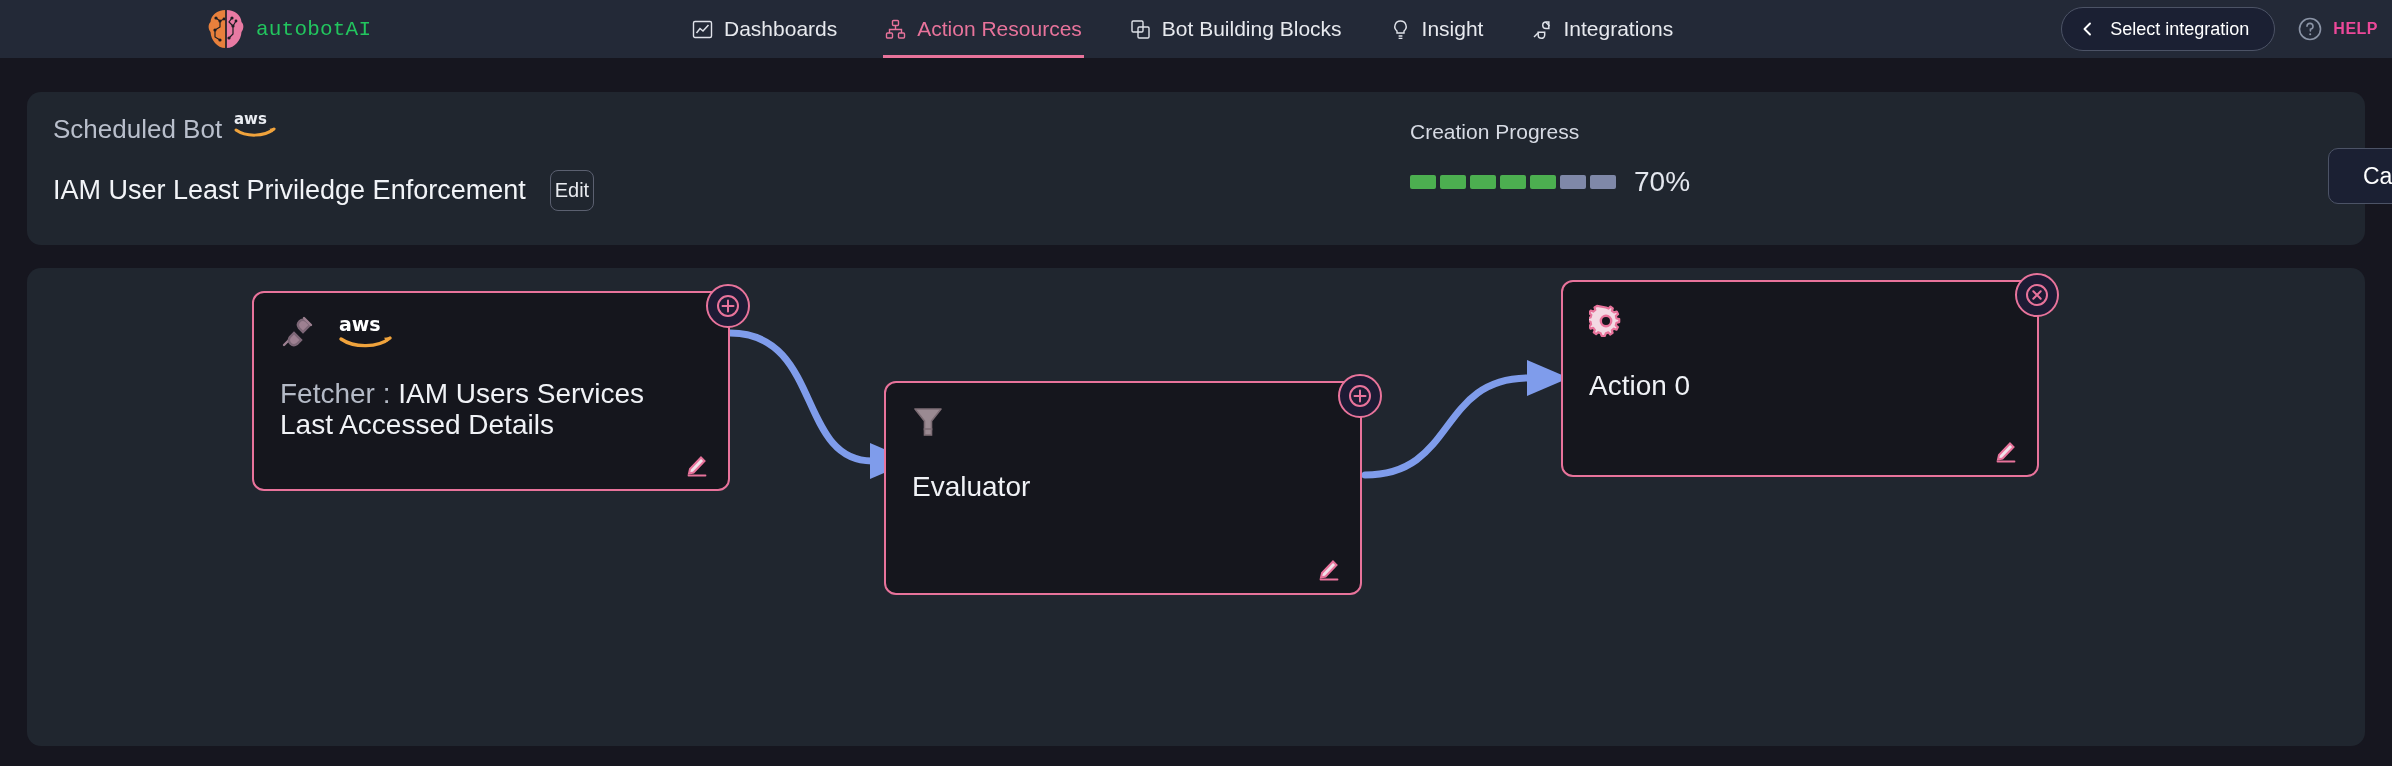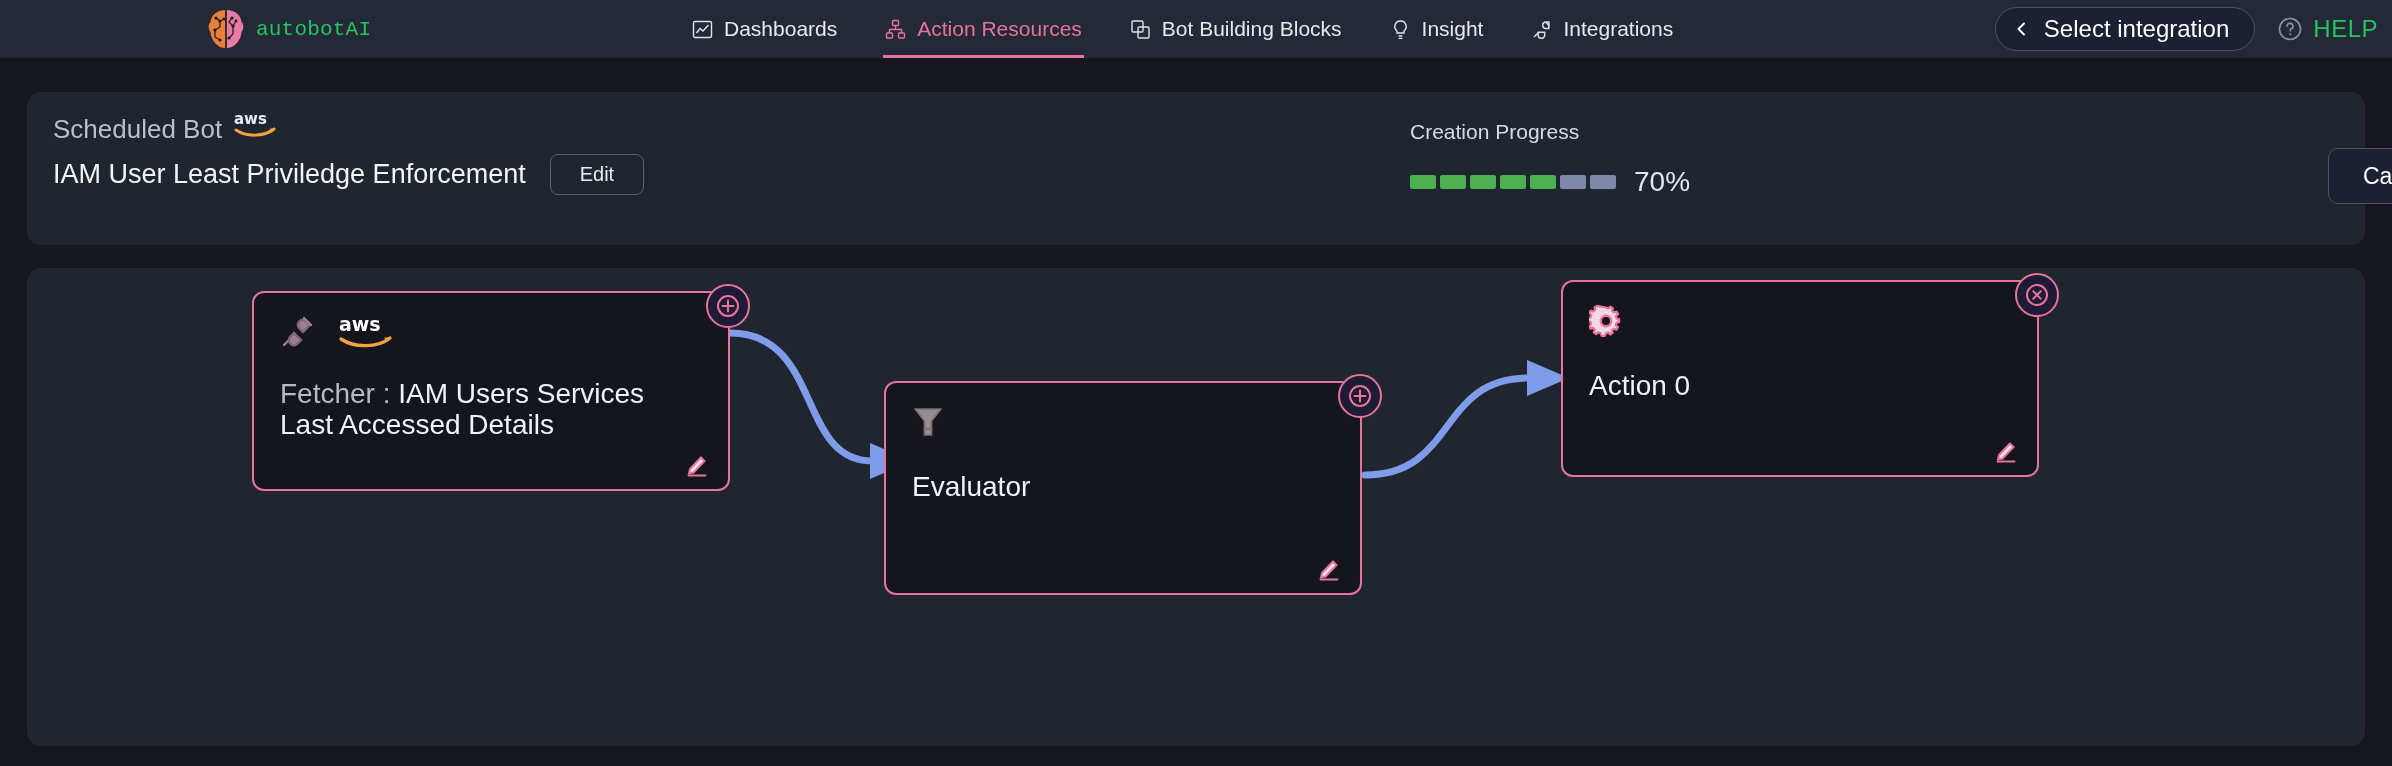--- a/index.html
+++ b/index.html
@@ -44,51 +44,51 @@
   }
 
   .topbar-right {
     position: absolute; right: 0; top: 0; height: 58px;
     display: flex; align-items: center; gap: 22px; padding-right: 10px;
   }
   .select-integration {
     display: flex; align-items: center; gap: 14px;
     height: 44px; padding: 0 25px 0 18px;
     border: 1px solid #4c5366; border-radius: 22px;
-    background: #1b2033; color: #ffffff; font-size: 24px;
+    background: #1b2033; color: #ffffff; font-size: 18px;
     cursor: pointer; white-space: nowrap;
   }
   .chev { width: 16px; height: 16px; display: block; }
   .help {
     display: flex; align-items: center; gap: 10px;
-    color: #22c55e; font-size: 24px; font-weight: normal; letter-spacing: .5px;
+    color: #ec4899; font-size: 16px; font-weight: bold; letter-spacing: .5px;
     cursor: pointer; padding-right: 4px;
   }
   .help svg { width: 26px; height: 26px; display: block; }
 
   
   .header-card {
     position: absolute; left: 27px; top: 92px;
     width: 2338px; height: 153px;
     background: #20262f; border-radius: 14px;
   }
   .hc-left { position: absolute; left: 26px; top: 22px; }
   .bot-kind {
     display: flex; align-items: flex-start; gap: 12px;
     color: #b9bfcc; font-size: 26px; line-height: 30px;
   }
   .aws-head { width: 44px; height: 28px; display: block; margin-top: -4px; }
   .bot-title-row {
-    display: flex; align-items: center; gap: 24px; margin-top: 10px;
+    display: flex; align-items: center; gap: 24px; margin-top: 26px;
   }
   .bot-title { color: #f2f4f8; font-size: 27px; }
   .edit-btn {
     border: 1px solid #5b6070; border-radius: 8px;
     background: transparent; color: #e9ebf0;
-    font-size: 20px; padding: 8px 29px; cursor: pointer;
+    font-size: 20px; padding: 8px 4px; cursor: pointer;
     font-family: "Liberation Sans", sans-serif;
   }
 
   .progress-block { position: absolute; left: 1383px; top: 28px; }
   .progress-label { color: #d7dbe4; font-size: 21px; }
   .progress-row { display: flex; align-items: center; gap: 18px; margin-top: 22px; }
   .seg-track { display: flex; gap: 4px; }
   .seg { width: 26px; height: 14px; border-radius: 2px; }
   .progress-pct { color: #e4e7ee; font-size: 28px; }
 

